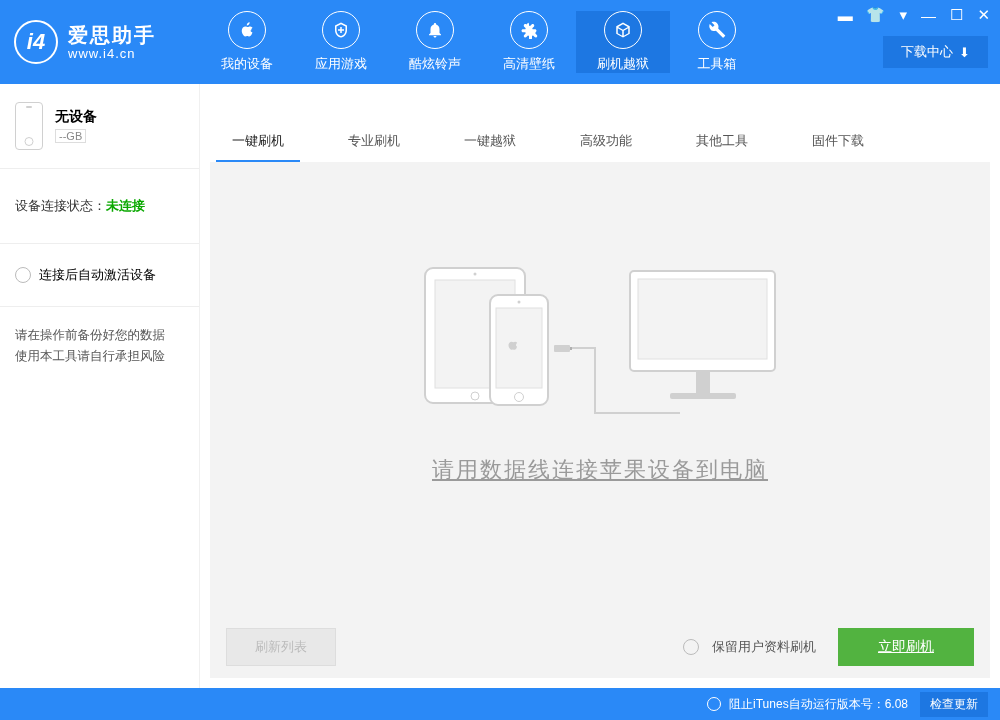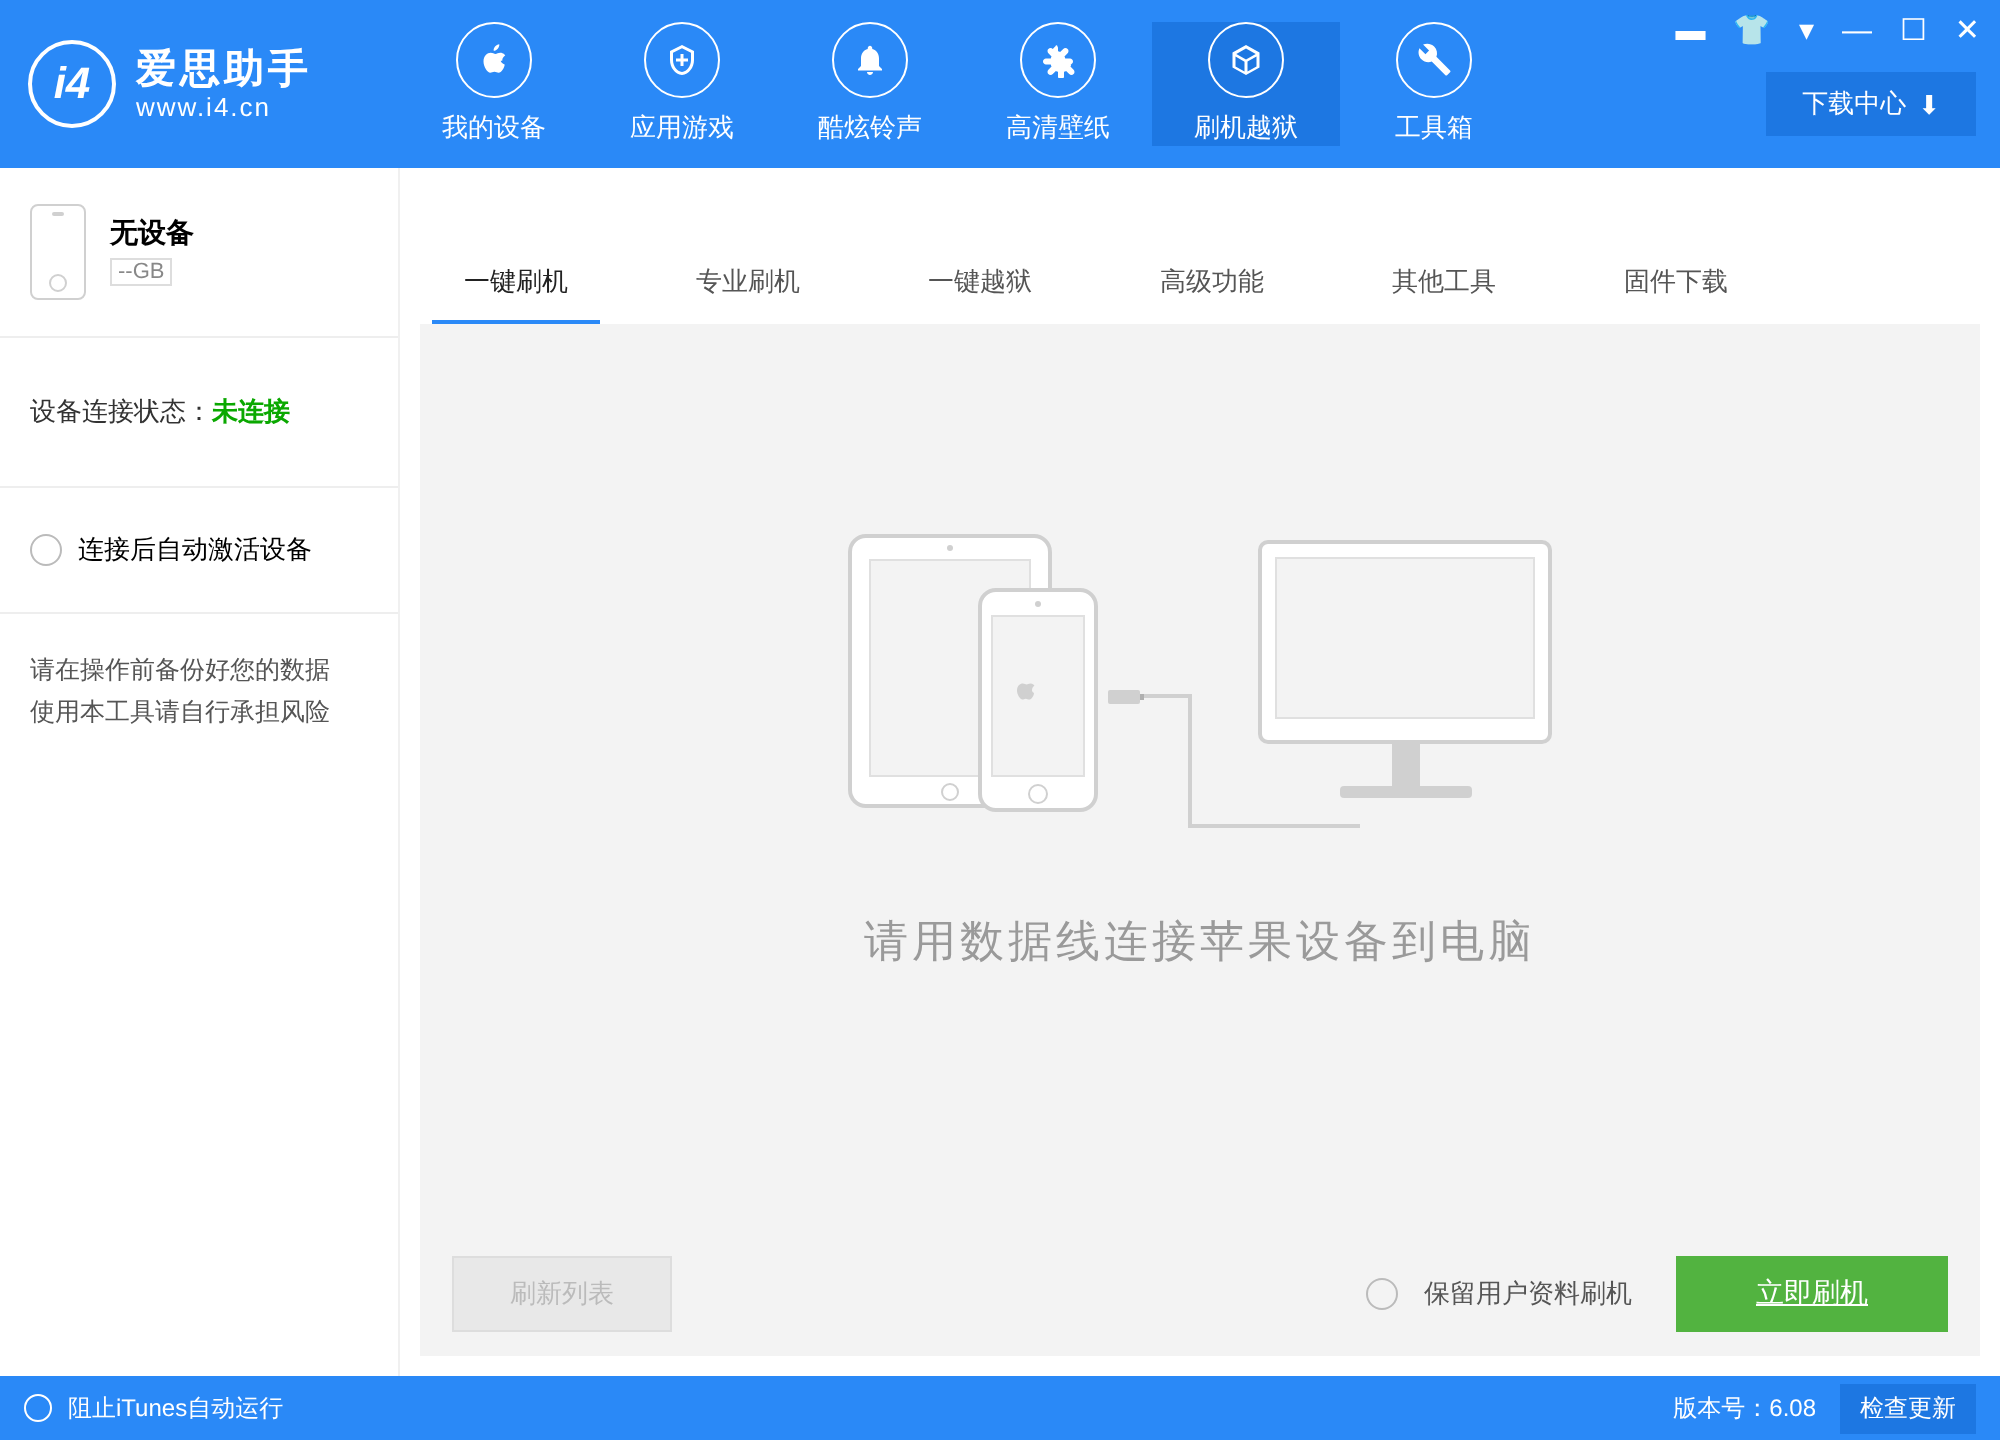--- a/index.html
+++ b/index.html
@@ -42,30 +42,30 @@
 .btn-backup { margin: 4px 15px; background: #52b340; color: #fff; text-align: center; padding: 9px 0; font-size: 14px; cursor: pointer; }
 
 
 .main { flex: 1; background: #fff; display: flex; flex-direction: column; margin-top: 36px; }
 .sub-tabs { height: 42px; display: flex; align-items: center; background: #fff; }
 .sub-tab { padding: 0 16px; height: 42px; line-height: 42px; font-size: 13px; color: #555; cursor: pointer; margin: 0 16px; }
 .sub-tab.active { border-bottom: 2px solid #2a89f7; color: #222; font-weight: 500; }
 
 .content { flex: 1; background: #f3f3f3; margin: 0 10px; display: flex; flex-direction: column; align-items: center; justify-content: center; position: relative; }
 .illus { position: relative; margin-top: -40px; }
-.prompt { color: #9a9a9a; font-size: 22px; margin-top: 28px; letter-spacing: 2px; }
+.prompt { color: #9a9a9a; font-size: 22px; margin-top: 28px; letter-spacing: 2px; text-decoration: underline; }
 
 .bottom-bar { height: 62px; background: #f3f3f3; margin: 0 10px 10px; display: flex; align-items: center; padding: 0 16px; justify-content: space-between; }
 .btn-refresh { background: #e8e8e8; color: #bbb; padding: 9px 28px; font-size: 13px; border: 1px solid #ddd; cursor: pointer; }
 .right-actions { display: flex; align-items: center; gap: 22px; }
 .keep-data { display: flex; align-items: center; gap: 13px; font-size: 13px; color: #555; cursor: pointer; }
 .btn-flash { background: #52b340; color: #fff; padding: 10px 40px; font-size: 14px; cursor: pointer; text-decoration: underline; }
 
 
-.footer { height: 32px; background: #2a89f7; display: flex; align-items: center; color: #fff; font-size: 12px; padding: 0 12px; justify-content: space-between; }
+.footer { height: 32px; background: #2a89f7; display: flex; align-items: center; color: #fff; font-size: 12px; padding: 0 12px; justify-content: flex-end; }
 .footer-left { display: flex; align-items: center; gap: 8px; cursor: pointer; }
 .footer-right { display: flex; align-items: center; gap: 12px; }
 .footer-btn { background: #1d77e2; padding: 4px 10px; cursor: pointer; }
 </style>
 </head>
 <body>
 
 <div class="header">
   <div class="logo-area">
     <div class="logo-icon">i4</div>

